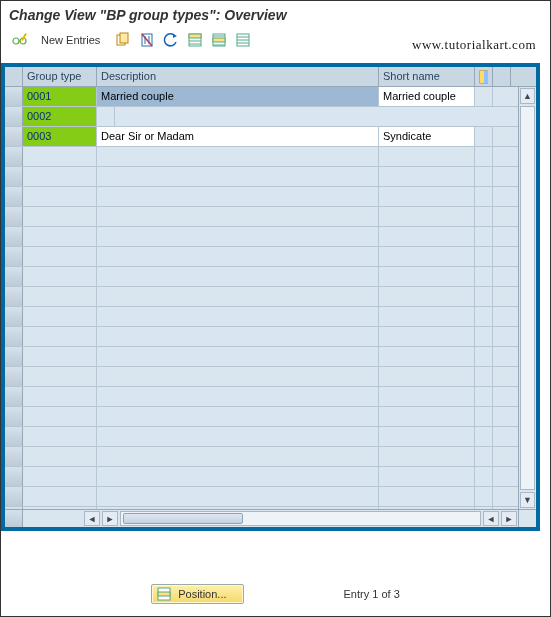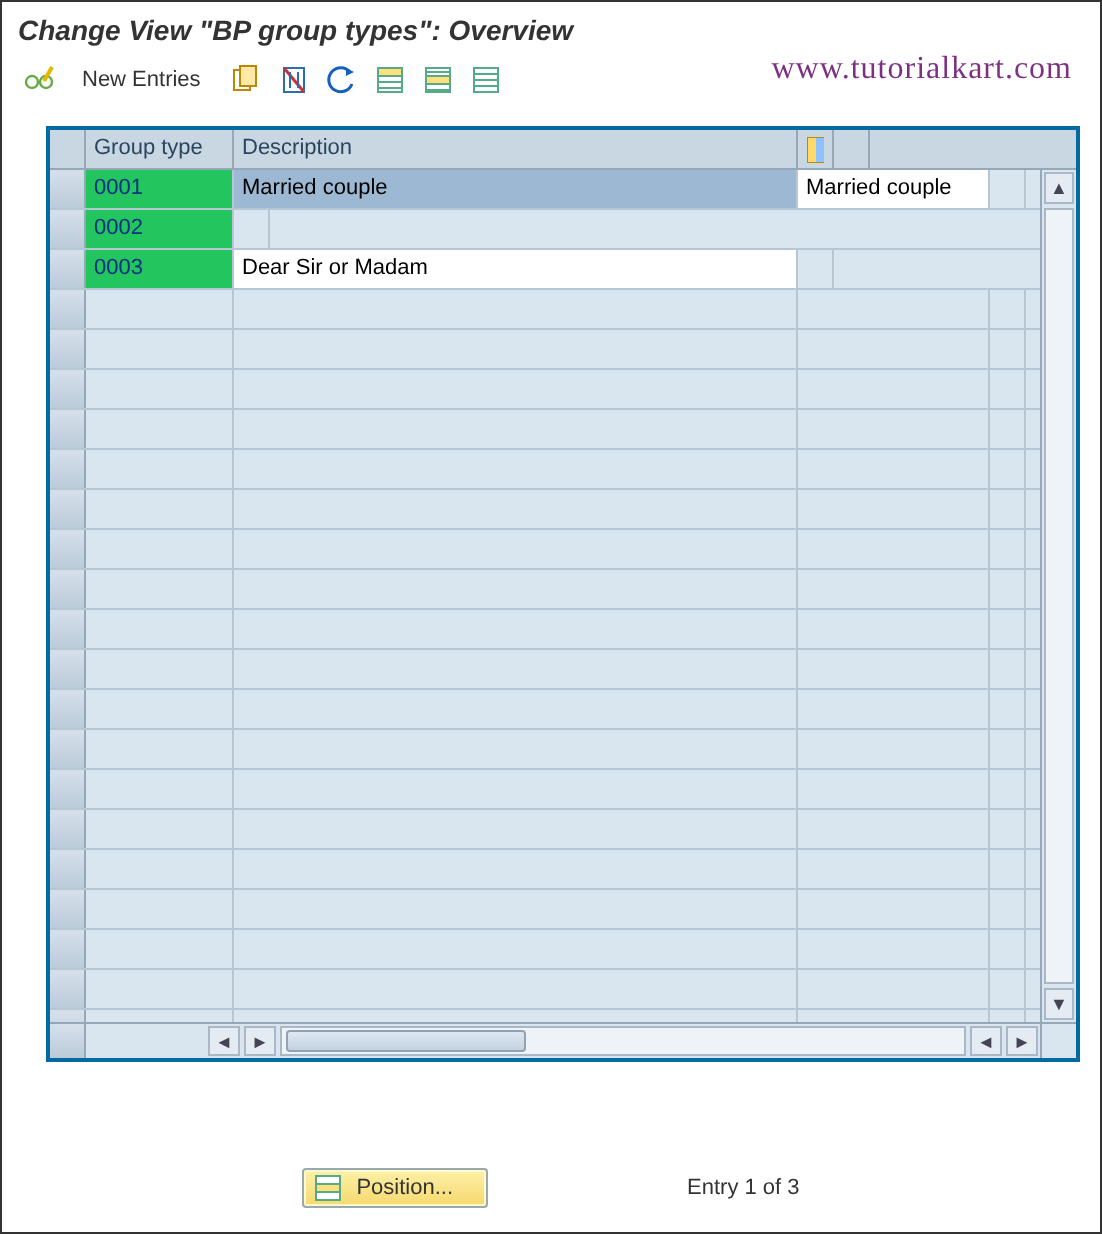--- a/index.html
+++ b/index.html
@@ -47,32 +47,32 @@
   }
   .new-entries {
     padding: 0 6px;
     cursor: pointer;
     color: #333;
     font-size: 11px;
     margin-right: 2px;
   }
   .watermark {
     position: absolute;
-    top: 25px;
+    top: 36px;
     right: 14px;
-    font-size: 16px;
-    color: #701a75;
+    font-size: 13px;
+    color: #000000;
     opacity: 0.9;
     font-family: Georgia, serif;
     letter-spacing: 0.5px;
     pointer-events: none;
   }
   .grid-wrap {
-    margin: 6px 10px 0 22px;
-    border: 2px solid #0369a1;
+    margin: 6px 10px 0 0;
+    border: 4px solid #0369a1;
     position: relative;
     height: 468px;
     background: #d9e5ef;
     overflow: hidden;
   }
   .grid-header {
     display: flex;
     background: #c9d7e3;
     border-bottom: 1px solid #96a8b8;
     height: 20px;
@@ -107,21 +107,21 @@
     font-size: 11px;
     white-space: nowrap;
     overflow: hidden;
     background: #f2f6fa;
   }
   .grid-row .row-sel {
     width: 18px; flex:none;
     background: linear-gradient(#d5e0ea,#bccbd9);
     border-right:1px solid #96a8b8;
   }
-  .grid-row .c-gt { width:74px; flex:none; color:#003080; background:#22c55e;}
+  .grid-row .c-gt { width:74px; flex:none; color:#003080; background:#84cc16;}
   .grid-row .c-desc { width:282px; flex:none; background:#fff;}
   .grid-row .c-sn { width:96px; flex:none; background:#fff;}
   .grid-row .c-vsb { width:18px; flex:none; background:#d9e5ef;}
   .grid-row.empty .cell { background:#d9e5ef; }
   .grid-row.empty .c-gt,
   .grid-row.empty .c-desc,
   .grid-row.empty .c-sn { background:#d9e5ef;}
   .sel-highlight {
     background: #9db8d2 !important;
     color:#000;
@@ -220,20 +220,21 @@
   </div>
 </div>
 
 <div class="watermark">www.tutorialkart.com</div>
 
 <div class="grid-wrap">
   <div class="grid-header">
     <div class="h-cell col-sel"></div>
     <div class="h-cell col-gt">Group type</div>
     <div class="h-cell col-desc">Description</div>
+    <div class="h-cell col-sn">Short name</div>
     <div class="h-cell col-cfg">
       <svg width="14" height="14">
         <rect x="1" y="1" width="12" height="12" fill="#fff" stroke="#b80"></rect>
         <rect x="1" y="1" width="4" height="12" fill="#ffda66"></rect>
         <rect x="5" y="1" width="4" height="12" fill="#8ec1ff"></rect>
         <rect x="9" y="1" width="4" height="12" fill="#ffda66"></rect>
       </svg>
     </div>
     <div class="h-cell col-vsb"></div>
   </div>
@@ -248,20 +249,21 @@
         </div>
         <div class="grid-row">
           <div class="row-sel"></div>
           <div class="cell c-gt">0002</div>
           <div class="cell c-vsb"></div>
         </div>
         <div class="grid-row">
           <div class="row-sel"></div>
           <div class="cell c-gt">0003</div>
           <div class="cell c-desc">Dear Sir or Madam</div>
+          <div class="cell c-sn">Syndicate</div>
           <div class="cell c-vsb"></div>
         </div>
         <div class="grid-row empty">
           <div class="row-sel"></div>
           <div class="cell c-gt"></div>
           <div class="cell c-desc"></div>
           <div class="cell c-sn"></div>
           <div class="cell c-vsb"></div>
         </div>
         <div class="grid-row empty">

